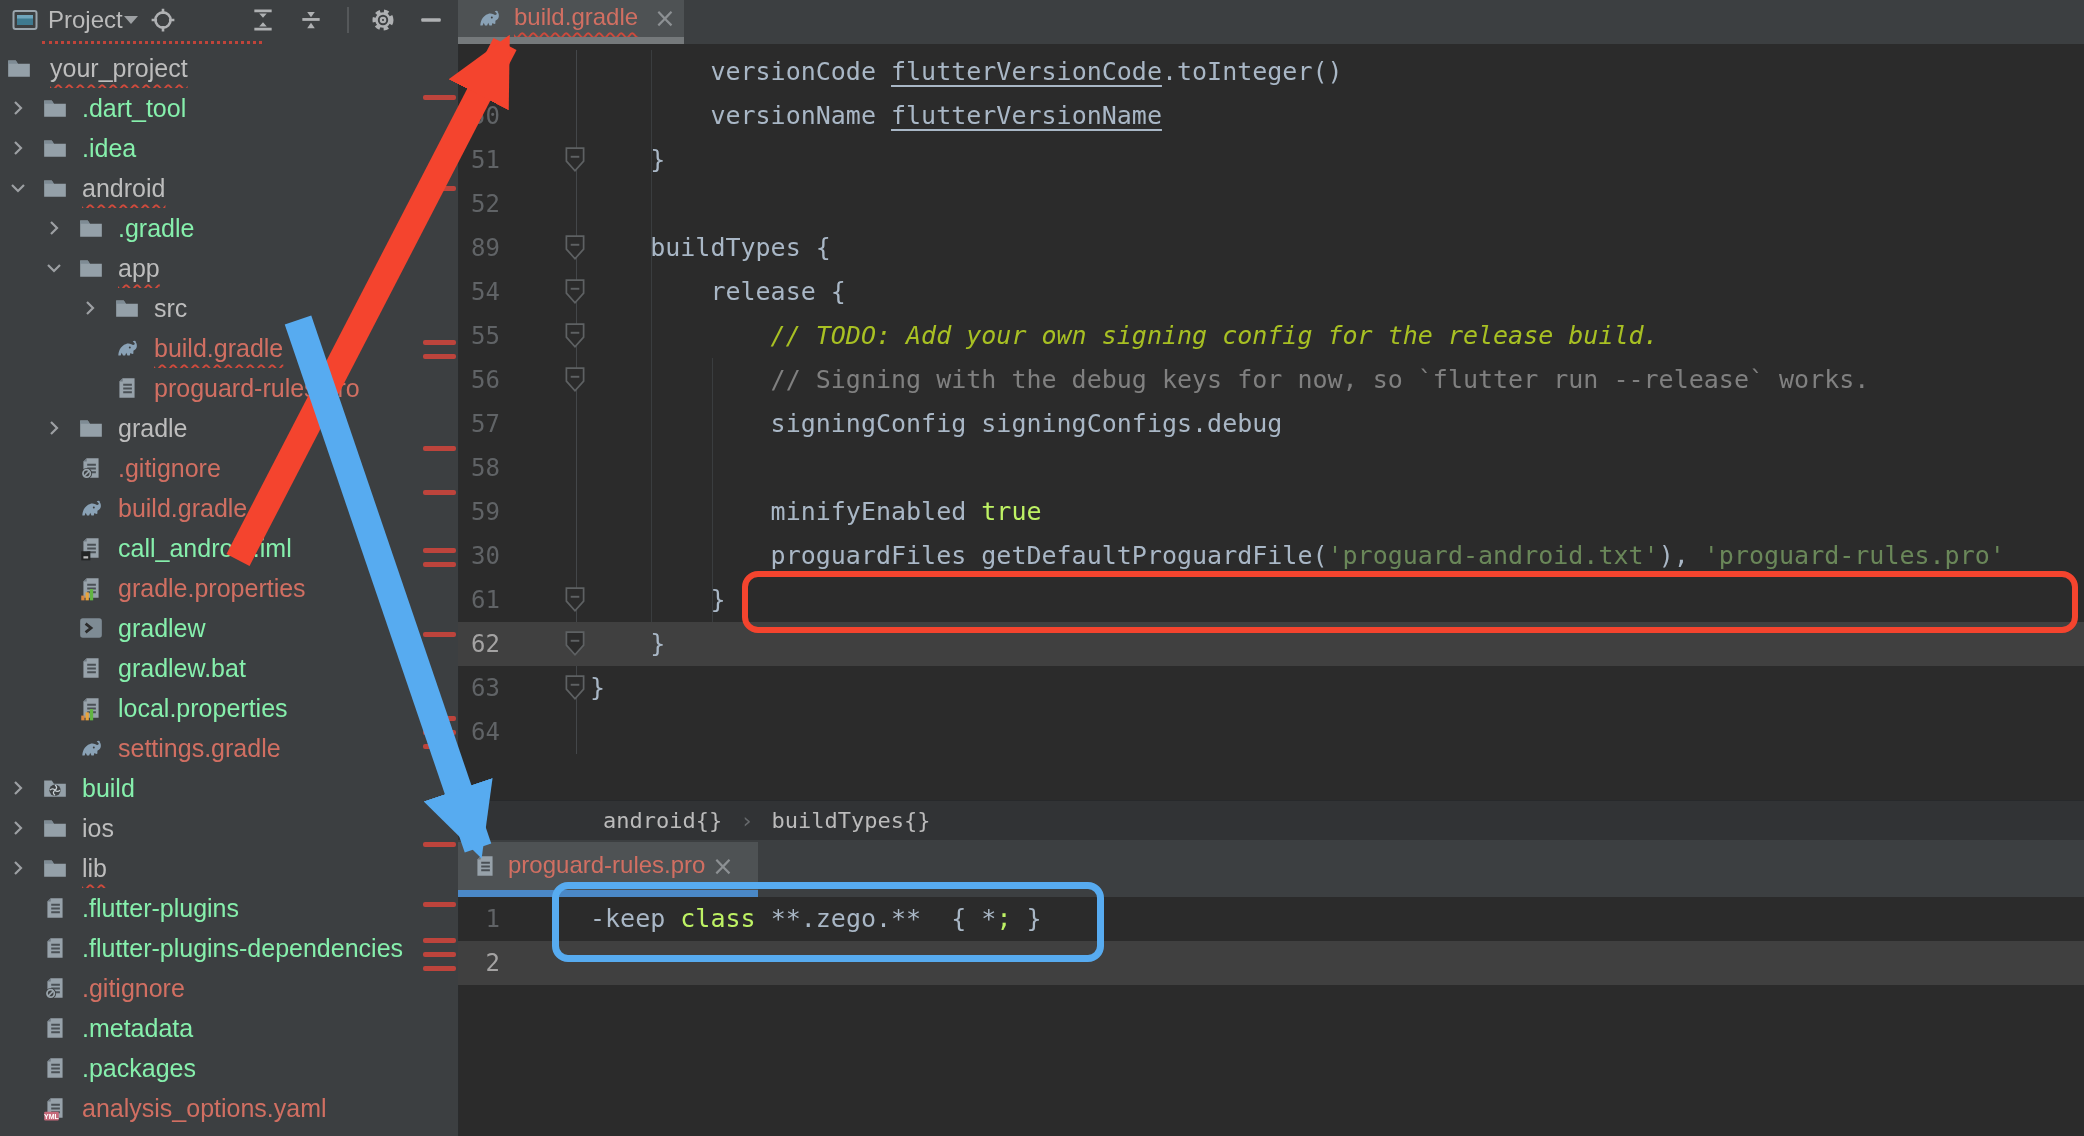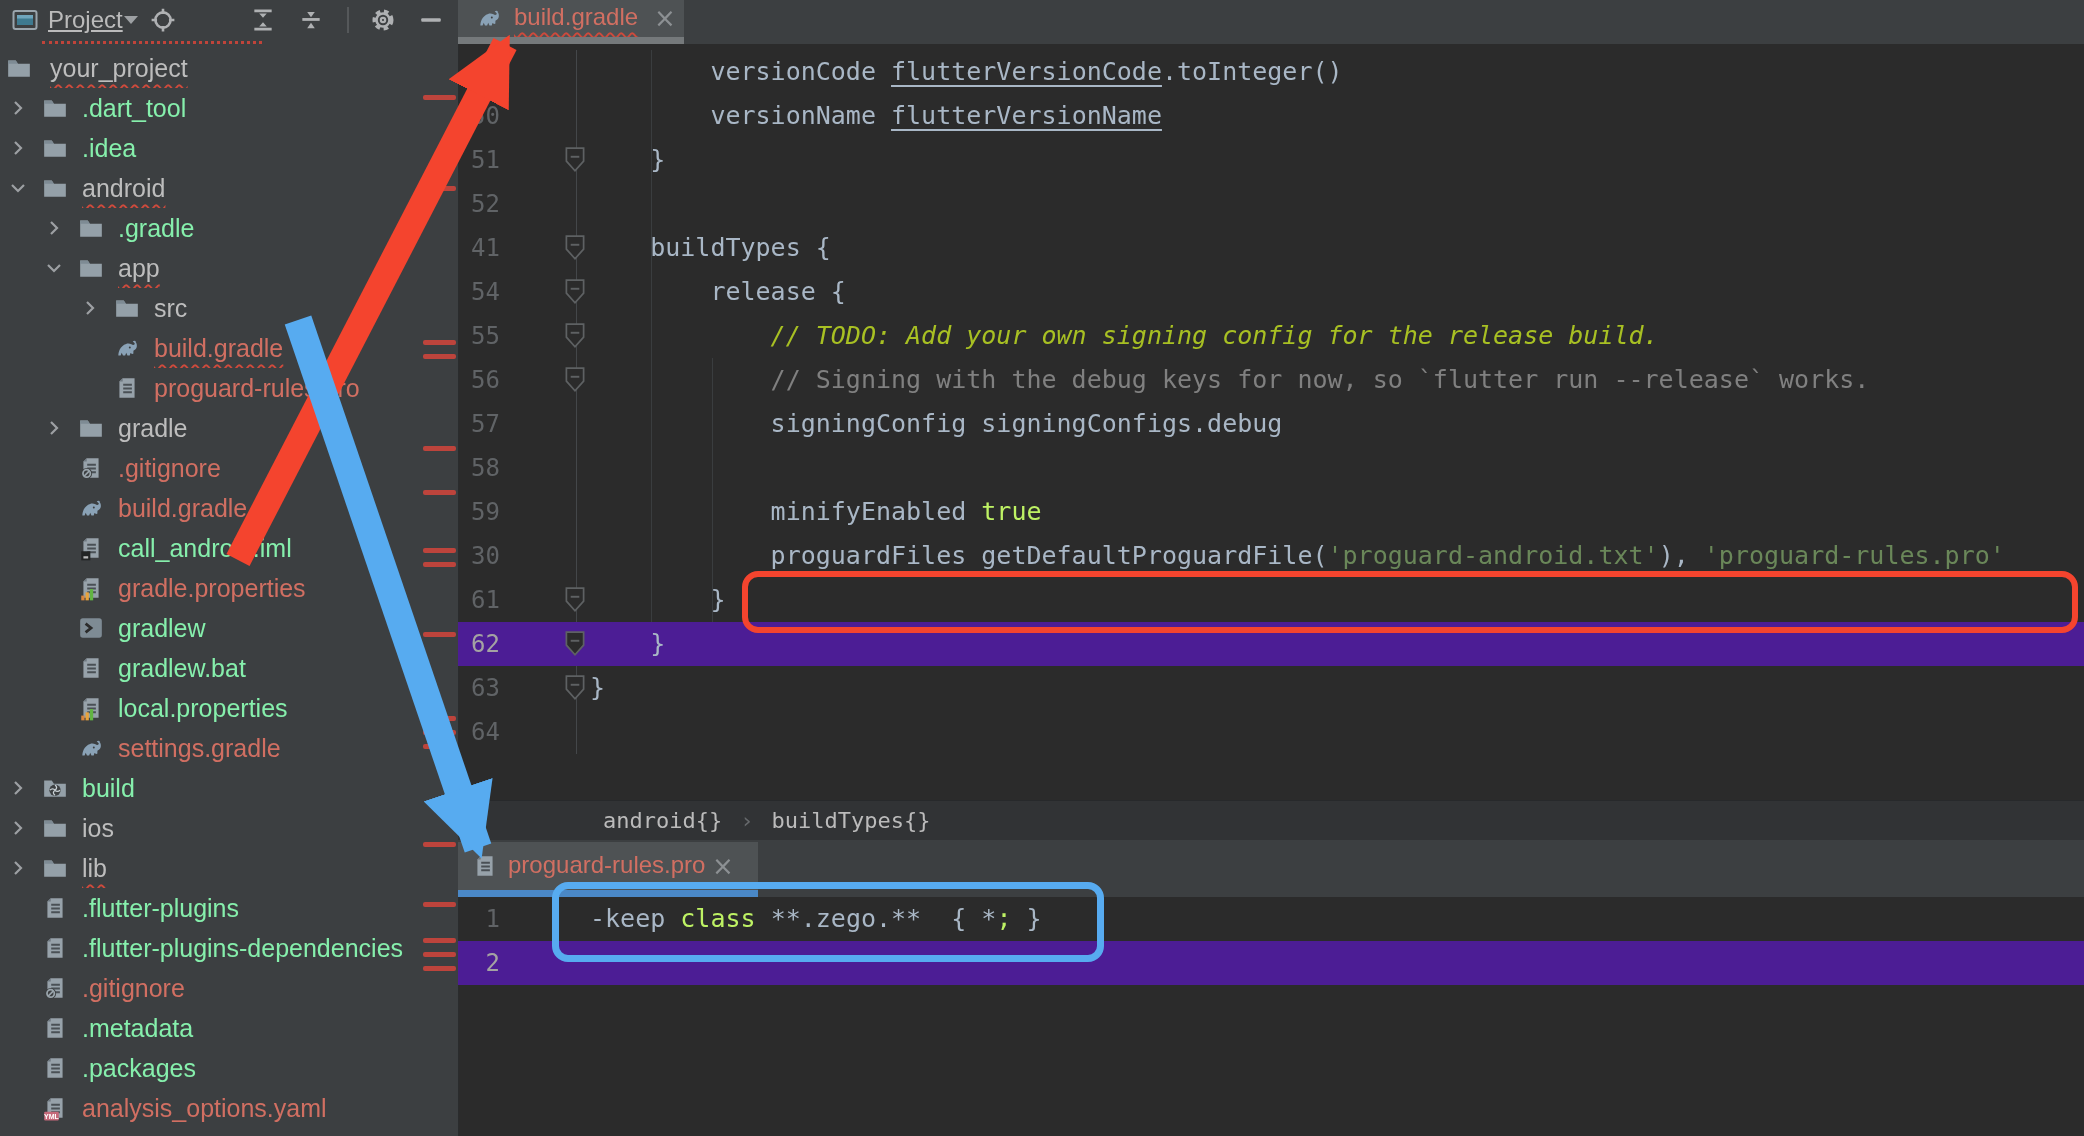--- a/index.html
+++ b/index.html
@@ -1,20 +1,20 @@
 <!DOCTYPE html>
 <html><head>
 <meta charset="utf-8">
 <style>
   html,body{margin:0;padding:0;width:2084px;height:1136px;overflow:hidden;background:#2B2B2B;position:relative;}
   
   #panel{position:absolute;left:0;top:0;width:458px;height:1136px;background:#3C3F41;border-right:1px solid #2A2C2D;overflow:hidden;z-index:2;}
   #ptoolbar{position:absolute;top:0;left:0;height:40px;width:458px;}
   .tbicon{position:absolute;top:7px;width:26px;height:26px;}
-  #ptitle{position:absolute;left:48px;top:6px;font:24px "Liberation Sans",sans-serif;color:#BBBBBB;text-decoration:underline;}
+  #ptitle{position:absolute;left:48px;top:6px;font:24px "Liberation Sans",sans-serif;color:#BBBBBB;}
   #pcaret{position:absolute;left:124px;top:16px;width:0;height:0;border-left:7px solid transparent;border-right:7px solid transparent;border-top:8px solid #9DA0A3;}
   .tsep{position:absolute;left:347px;top:7px;width:2px;height:26px;background:#55585A;}
   #dotline{position:absolute;left:42px;top:41px;width:220px;border-top:3px dotted #C0443A;}
   #tree{position:absolute;top:48px;left:0;width:458px;}
   .trow{position:relative;height:40px;font:25px "Liberation Sans",sans-serif;overflow:hidden;}
   .tchev{position:absolute;top:10px;width:20px;height:20px;}
   .ticon{position:absolute;top:7px;width:26px;height:26px;}
   .tlabel{position:absolute;top:0;line-height:40px;white-space:nowrap;}
   .c-gray{color:#BDBDBD}.c-olive{color:#86efac}.c-salmon{color:#D16F62}
   .squiggle{text-decoration:underline;text-decoration-style:wavy;text-decoration-color:#CF4A3C;text-decoration-thickness:2px;text-underline-offset:7px;}
@@ -29,21 +29,21 @@
   .tabclose{position:absolute;font:26px "DejaVu Sans",sans-serif;color:#8C9093;line-height:26px;}
   
   #breadcrumbs{position:absolute;left:458px;top:800px;width:1626px;height:40px;background:#313335;border-top:1px solid #27292B;font:22px "DejaVu Sans Mono",monospace;color:#BBBBBB;line-height:40px;z-index:3;}
   #crumbwrap{padding-left:145px;}
   .crumbsep{color:#66696C;padding:0 18px;}
   
   .codearea{position:absolute;left:458px;width:1626px;z-index:2;}
   #topcode{top:50px;}
   #botcode{top:897px;}
   .crow{position:relative;height:44px;line-height:44px;white-space:pre;font-family:"DejaVu Sans Mono",monospace;font-size:25px;z-index:1;}
-  .crow.caret{background:#4c1d95;}
+  .crow.caret{background:#404040;}
   .lnum{position:absolute;left:0;width:42px;text-align:right;color:#606366;font-size:24px;}
   .lnum.on{color:#A4A3A3;}
   .foldic{position:absolute;left:105px;top:8px;width:24px;height:28px;z-index:2;}
   .codetxt{display:block;}
   .seg-p{color:#A9B7C6}
   .seg-c{color:#808080}
   .seg-todo{color:#A8C023;font-style:italic}
   .seg-k{color:#bef264}
   .seg-s{color:#6A8759}
   .seg-u{color:#A9B7C6;text-decoration:underline;text-underline-offset:5px}
@@ -379,21 +379,21 @@
 <div id="topcode" class="codearea">
   <div class="fline" style="top:0;height:704px"></div>
   <div class="iguide" style="left:193px;top:0;height:616px"></div>
   <div class="iguide" style="left:254px;top:308px;height:264px"></div>
     <div class="crow"><span class="lnum">49</span><span class="codetxt" style="padding-left:252.4px"><span class="seg-p">versionCode </span><span class="seg-u">flutterVersionCode</span><span class="seg-p">.toInteger()</span></span></div>
     <div class="crow"><span class="lnum">50</span><span class="codetxt" style="padding-left:252.4px"><span class="seg-p">versionName </span><span class="seg-u">flutterVersionName</span></span></div>
     <div class="crow"><span class="lnum">51</span><svg class="foldic">
         <use href="#i-fold"></use>
       </svg><span class="codetxt" style="padding-left:192.2px"><span class="seg-p">}</span></span></div>
     <div class="crow"><span class="lnum">52</span><span class="codetxt" style="padding-left:132px"></span></div>
-    <div class="crow"><span class="lnum">41</span><svg class="foldic">
+    <div class="crow"><span class="lnum">89</span><svg class="foldic">
         <use href="#i-fold"></use>
       </svg><span class="codetxt" style="padding-left:192.2px"><span class="seg-p">buildTypes {</span></span></div>
     <div class="crow"><span class="lnum">54</span><svg class="foldic">
         <use href="#i-fold"></use>
       </svg><span class="codetxt" style="padding-left:252.4px"><span class="seg-p">release {</span></span></div>
     <div class="crow"><span class="lnum">55</span><svg class="foldic">
         <use href="#i-fold"></use>
       </svg><span class="codetxt" style="padding-left:312.6px"><span class="seg-todo">// TODO: Add your own signing config for the release build.</span></span></div>
     <div class="crow"><span class="lnum">56</span><svg class="foldic">
         <use href="#i-fold"></use>

